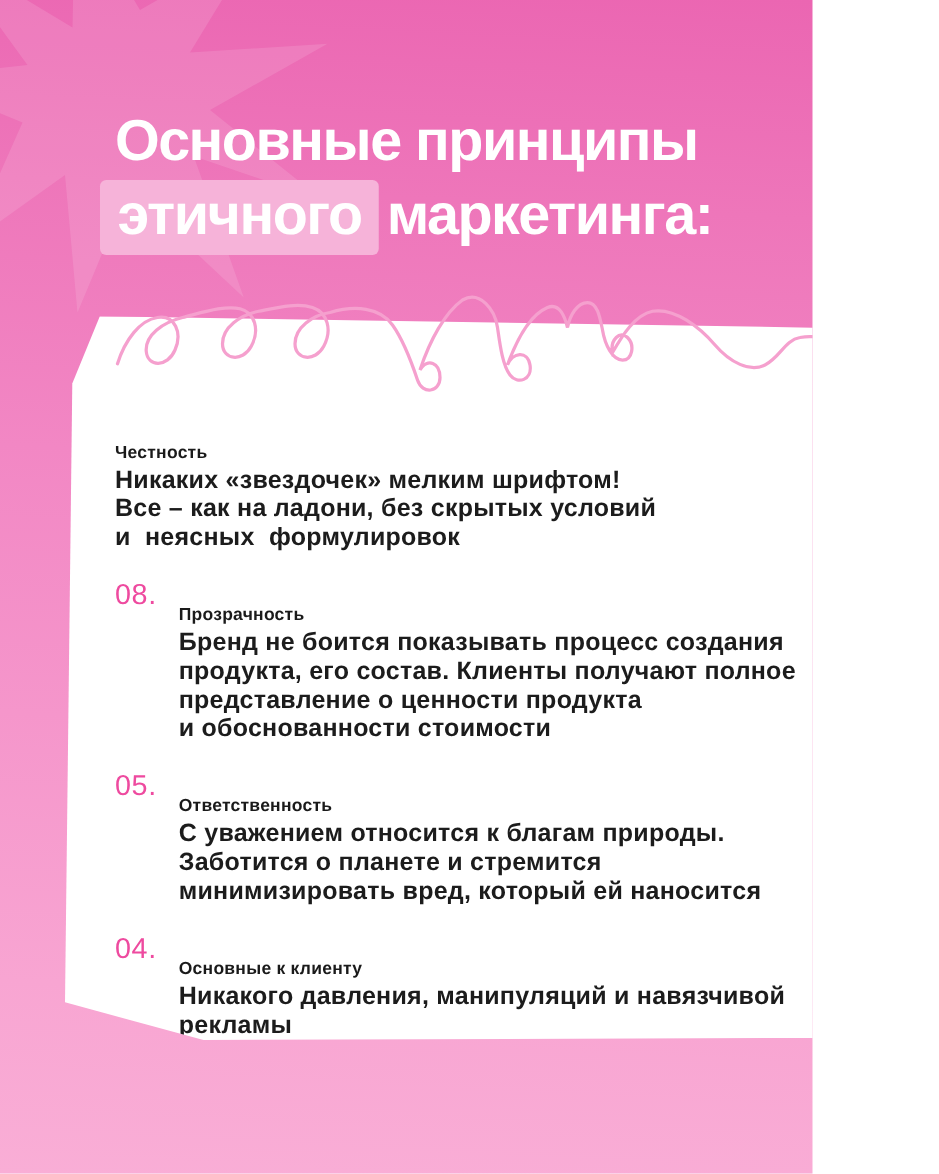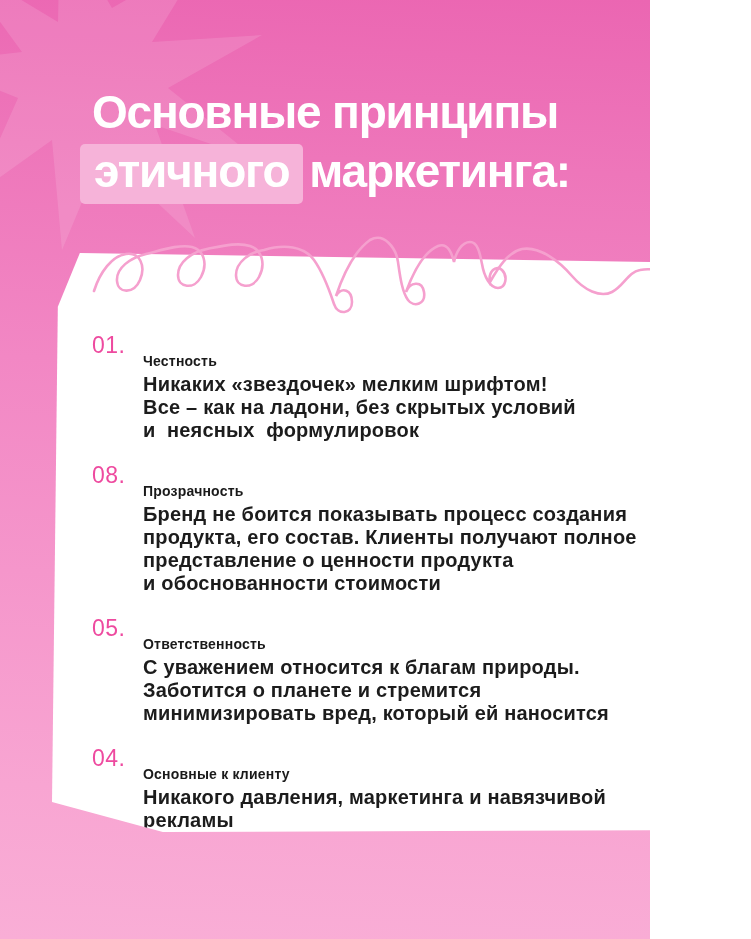--- a/index.html
+++ b/index.html
@@ -75,21 +75,20 @@
   </svg>
 
   <div class="title">
     <div class="t-line1">Основные принципы</div>
     <div class="t-line2"><span class="hl">этичного</span><span>маркетинга:</span></div>
   </div>
 
   <div class="card">
     <ol class="principles" id="principles-list">
   <li class="item">
-    <span class="num">01.</span>
     <div class="txt">
       <h3 class="heading">Честность</h3>
       <p class="body">Никаких «звездочек» мелким шрифтом!
 Все – как на ладони, без скрытых условий
 и  неясных  формулировок</p>
     </div>
   </li>
 
   <li class="item">
     <span class="num">08.</span>
@@ -109,21 +108,21 @@
       <p class="body">С уважением относится к благам природы.
 Заботится о планете и стремится
 минимизировать вред, который ей наносится</p>
     </div>
   </li>
 
   <li class="item">
     <span class="num">04.</span>
     <div class="txt">
       <h3 class="heading">Основные к клиенту</h3>
-      <p class="body">Никакого давления, маркетинга и навязчивой
+      <p class="body">Никакого давления, манипуляций и навязчивой
 рекламы</p>
     </div>
   </li>
 </ol>
   </div>
 
   <svg class="squiggle" width="751" height="939" viewBox="0 0 751 939" aria-hidden="true">
     <path fill="none" stroke="#f5a0ce" stroke-width="2.6" stroke-linecap="round" d="
       M94,291
       C100,272 112,256 126,254

